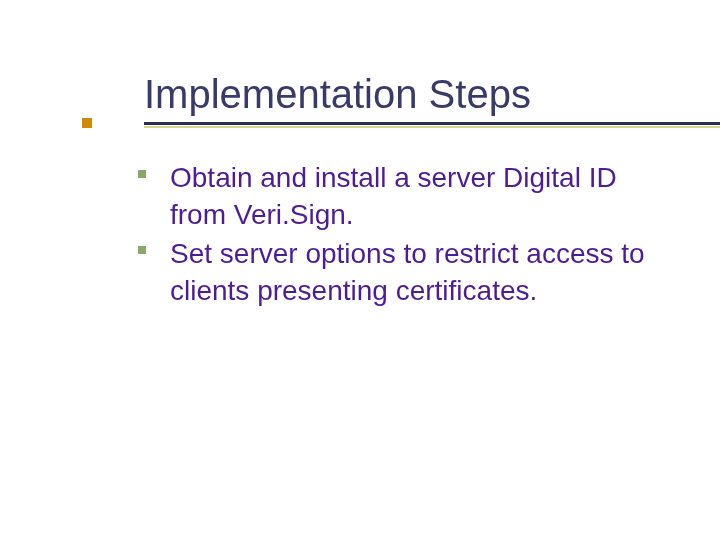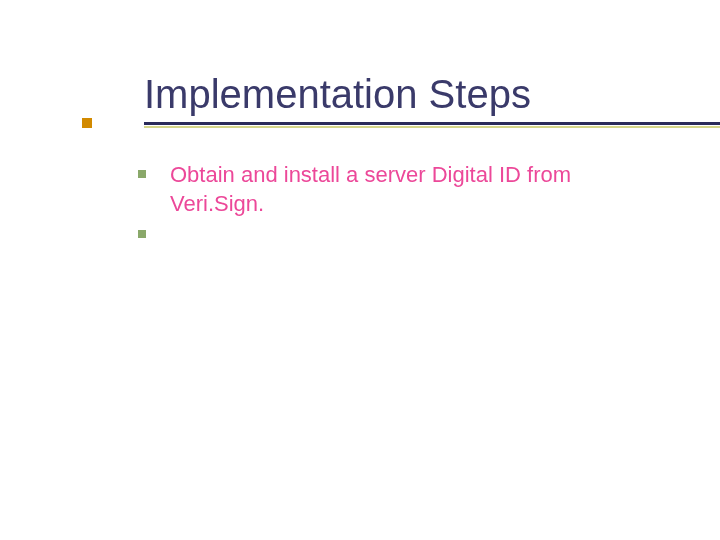--- a/index.html
+++ b/index.html
@@ -58,24 +58,24 @@
     right: 50px;
   }
   .bullets {
     list-style: none;
     margin: 0;
     padding: 0;
   }
   .bullets li {
     position: relative;
     padding-left: 32px;
-    font-size: 22px;
+    font-size: 28px;
     line-height: 1.32;
     margin: 0 0 2px 0;
-    color: #ec4899;
+    color: #4c1d95;
   }
   .bullets li .sq {
     position: absolute;
     left: 0;
     top: 10px;
     width: 8px;
     height: 8px;
     background: #8aa86a;
   }
 </style>
@@ -94,16 +94,20 @@
 
   <div class="body">
     <ul class="bullets">
       <li>
         <span class="sq"></span>
         <span>Obtain and install a server Digital ID from Veri.Sign.</span>
       </li>
       <li>
         <span class="sq"></span>
       </li>
+      <li>
+        <span class="sq"></span>
+        <span>Set server options to restrict access to clients presenting certificates.</span>
+      </li>
     </ul>
   </div>
 
 </div>
 
 </body></html>

